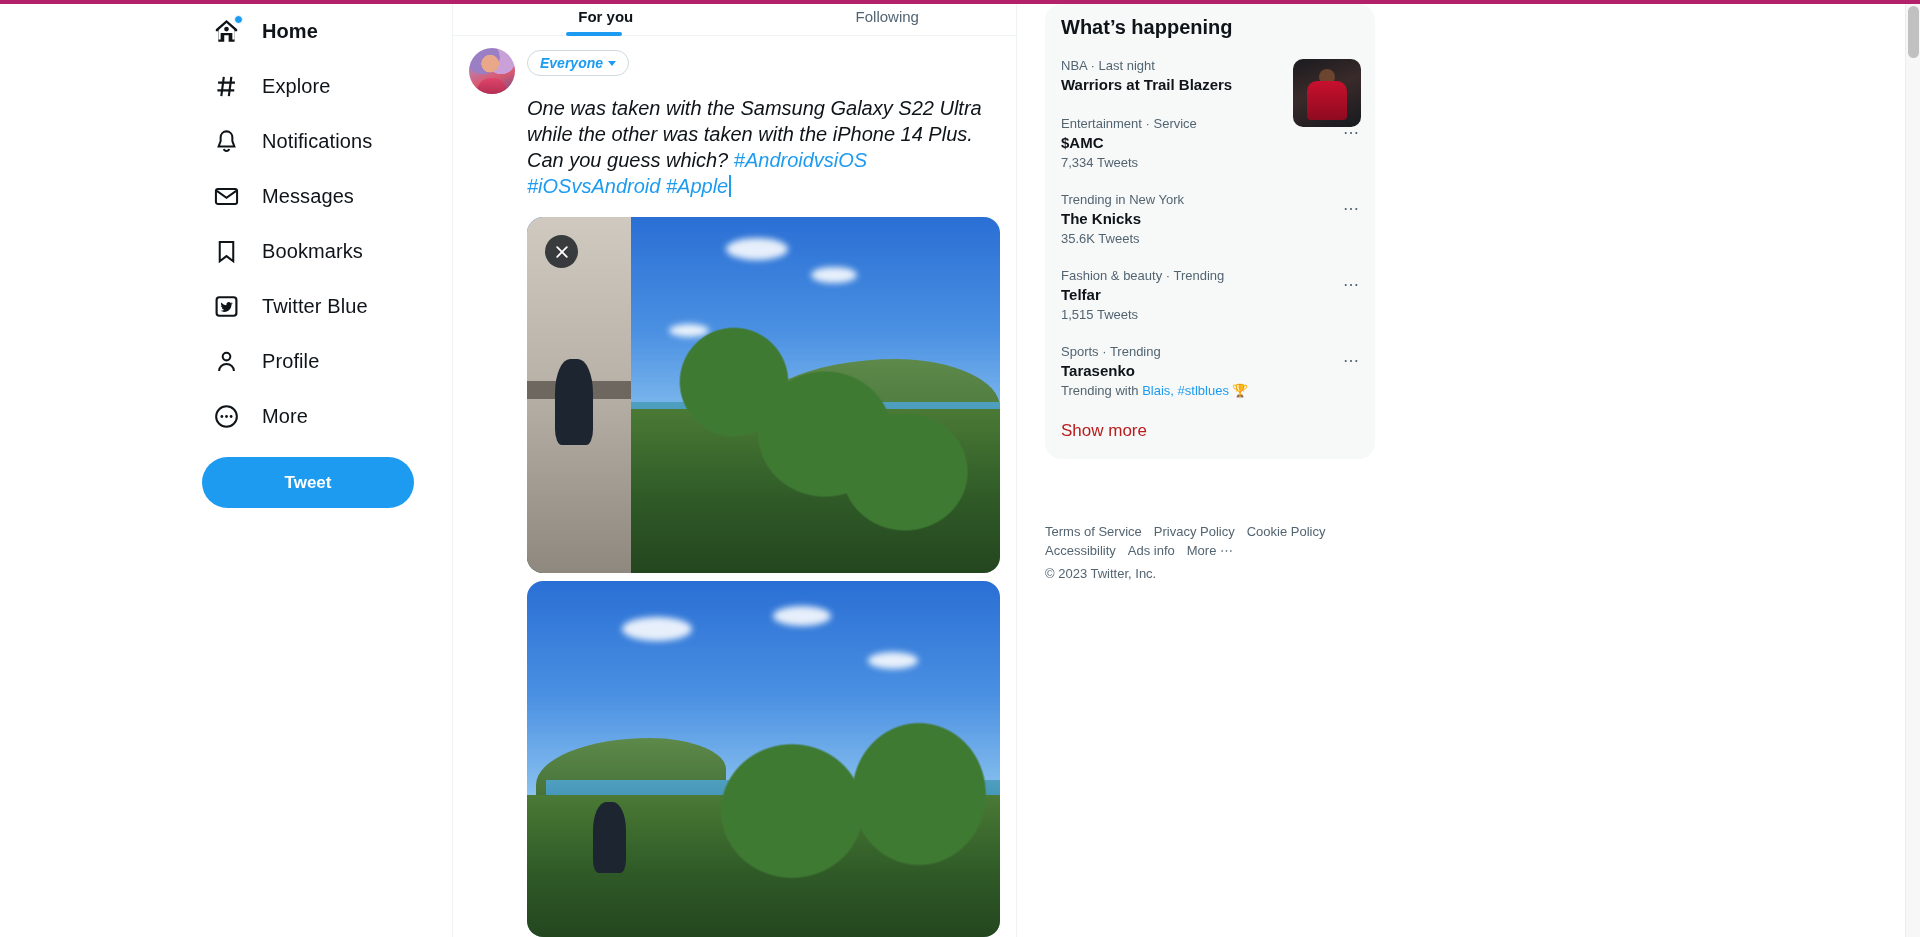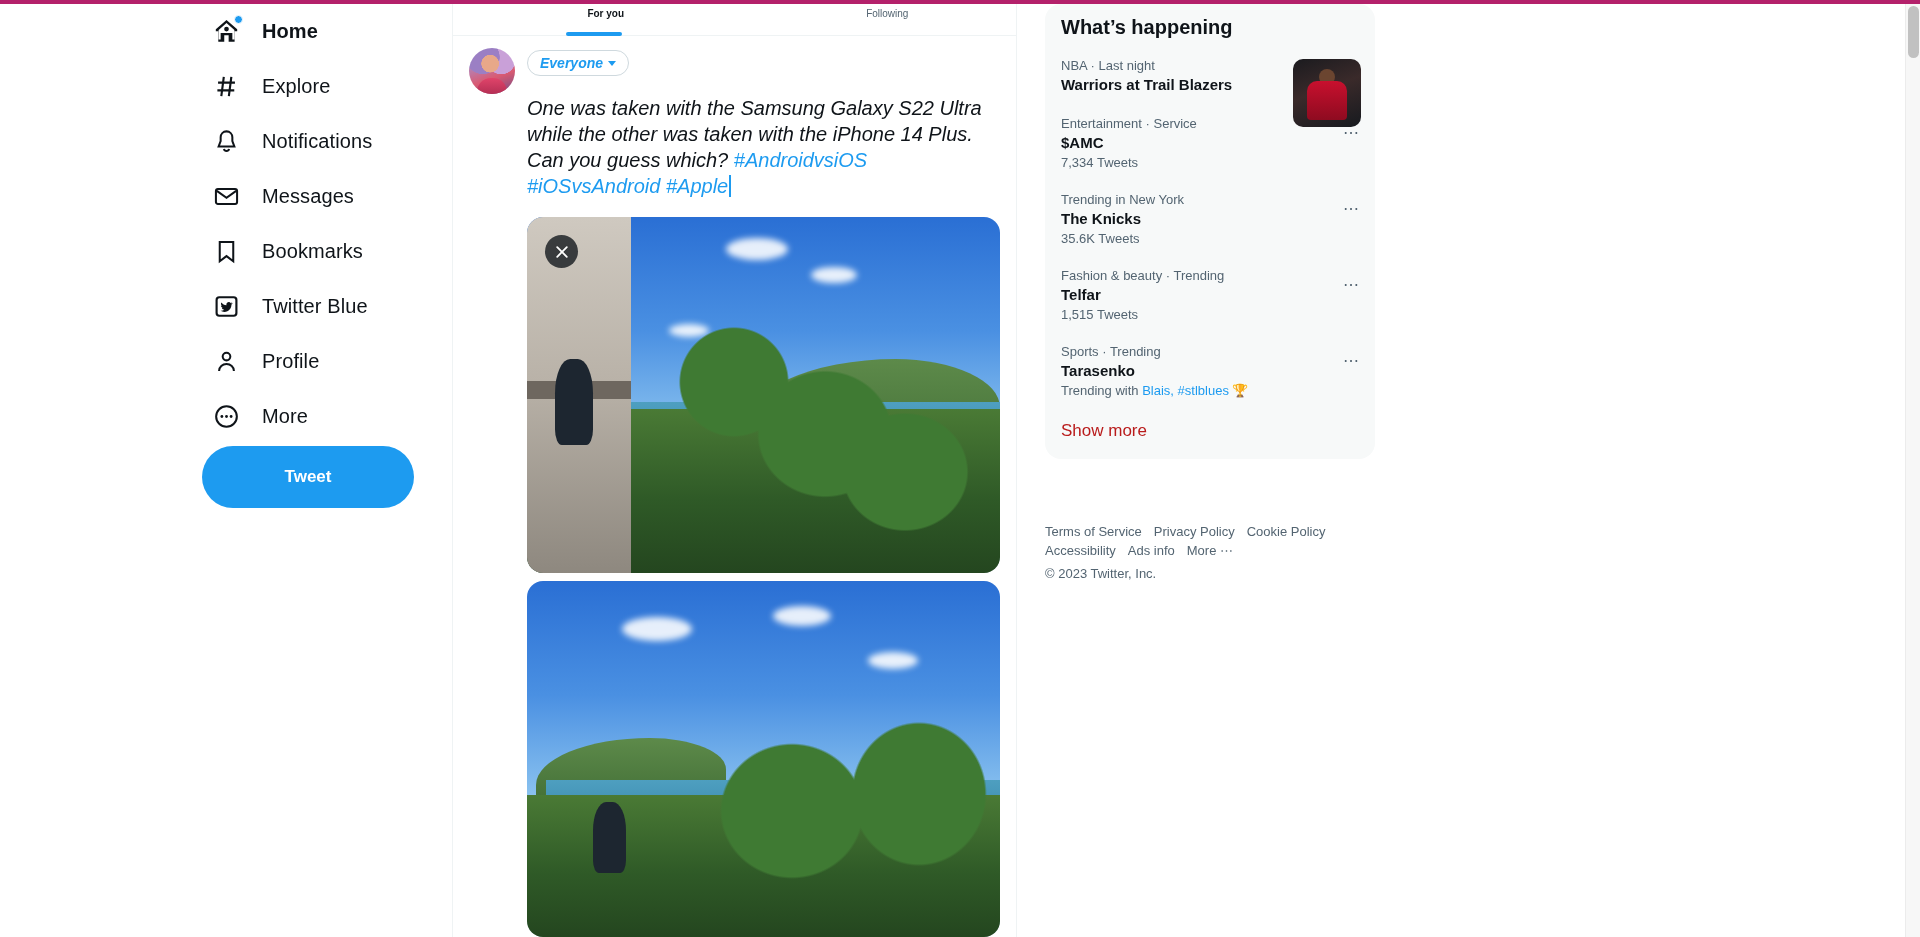--- a/index.html
+++ b/index.html
@@ -30,39 +30,39 @@
   }
   .nav-icon { width:32px; height:32px; position:relative; flex:0 0 32px;
     display:flex; align-items:center; justify-content:center; color:#0f1419; }
   .nav-label { font-size:20px; color:#0f1419; letter-spacing:0.1px; white-space:nowrap; }
   .nav-label.active { font-weight:bold; }
   .dot-badge {
     position:absolute; top:-1px; right:-1px; width:9px; height:9px;
     border-radius:50%; background:#1d9bf0; border:1.5px solid #fff;
   }
   .tweet-btn {
-    position:absolute; left:202px; top:442px;
-    width:212px; height:62px; border-radius:9999px;
+    position:absolute; left:202px; top:453px;
+    width:212px; height:51px; border-radius:9999px;
     background:#1d9bf0; color:#fff; border:none;
     font-size:17px; font-weight:bold; cursor:pointer;
     font-family:"Liberation Sans", sans-serif;
   }
 
   
   .center {
     position:absolute; top:4px; left:452px; width:565px; height:933px;
     border-left:1px solid #eff3f4; border-right:1px solid #eff3f4;
     background:#fff;
   }
   .tabs { display:flex; height:32px; border-bottom:1px solid #eff3f4; }
   .tab {
     flex:1; display:flex; align-items:flex-start; justify-content:center;
     position:relative; cursor:pointer; padding-top:4px;
   }
-  .tab-label { font-size:10px; color:#536471;margin-left:24px; }
+  .tab-label { font-size:15px; color:#536471;margin-left:24px; }
   .tab-label.active { color:#0f1419; font-weight:bold; }
   .tab-underline {
     position:absolute; bottom:-1px; left:50%; transform:translateX(-50%);
     width:56px; height:4px; border-radius:9999px; background:#1d9bf0;
   }
 
   .composer { padding:12px 16px 0 16px; display:flex; gap:12px; }
   .avatar {
     width:46px; height:46px; border-radius:50%; flex:0 0 46px;
     background:

